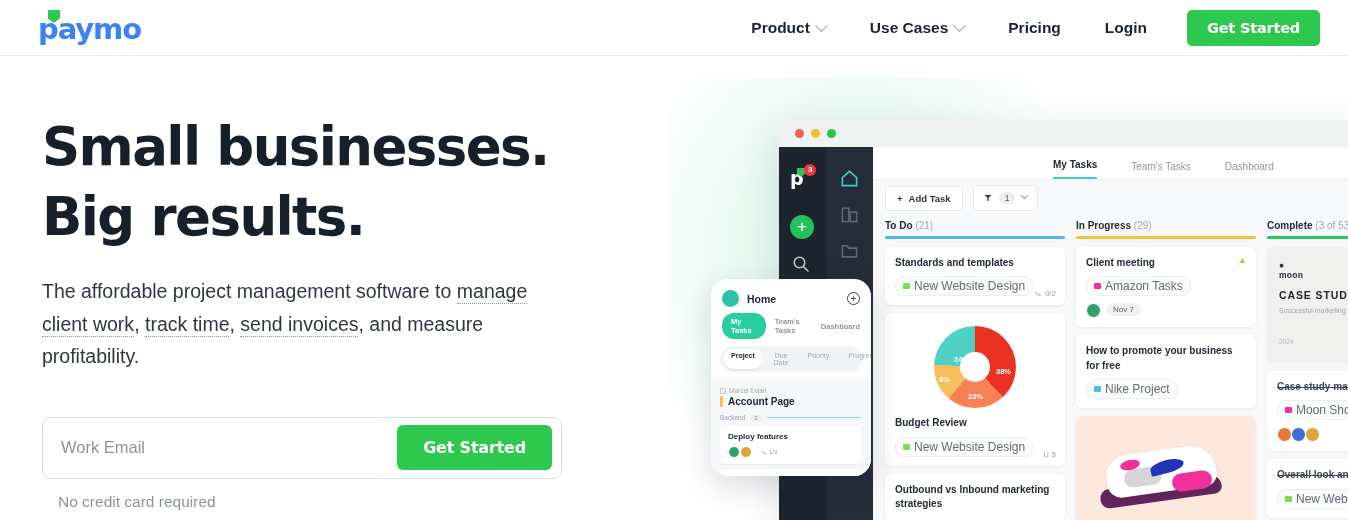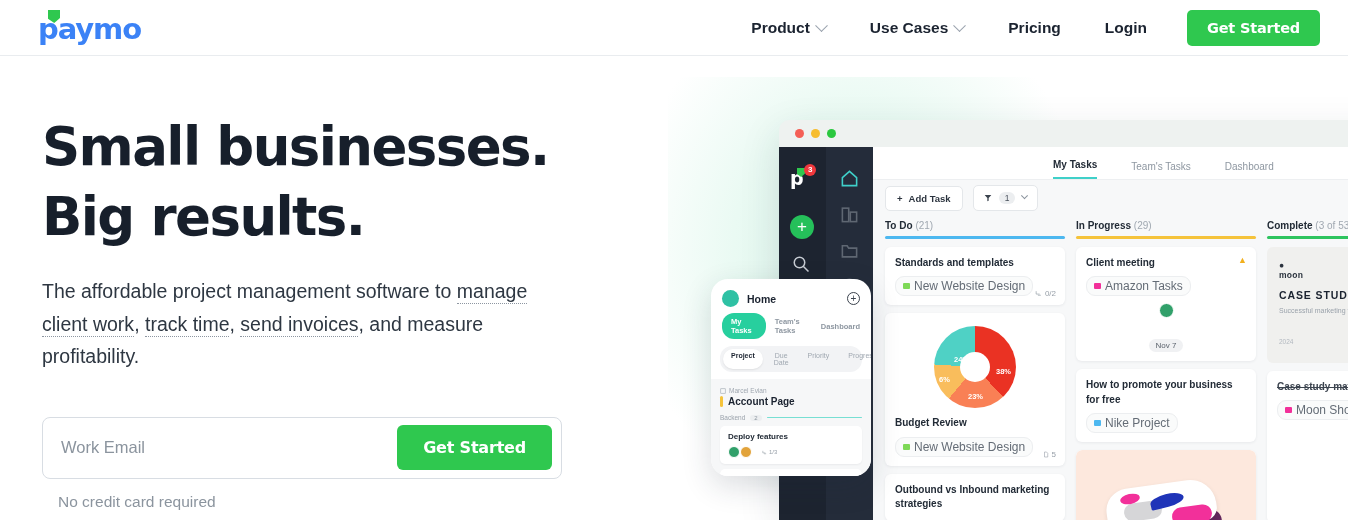--- a/index.html
+++ b/index.html
@@ -118,21 +118,21 @@
   .colhead { font-size:10px; font-weight:700; color:#222b36; margin-bottom:5px; }
   .colcount { font-weight:400; color:#a0a8b1; }
   .colbar { height:2.5px; border-radius:2px; margin-bottom:8px; }
   .card { background:#fff; border-radius:6px; padding:9px 10px; margin-bottom:8px;
           box-shadow:0 1px 3px rgba(30,40,55,0.07); position:relative; }
   .ctitle { font-size:10px; font-weight:700; color:#222b36; line-height:1.45; }
   .ctitle.done { text-decoration:line-through; color:#3c444f; }
   .tag { display:inline-flex; align-items:center; gap:4px; border-radius:9px; padding:2px 7px;
          font-size:12px; color:#646c76; margin-top:6px; border:1px solid #eceef0; background:#fafbfb; }
   .tagico { width:7px; height:6px; border-radius:1px; }
-  .cmeta { display:flex; align-items:center; gap:21px; margin-top:7px;flex-direction:column; }
+  .cmeta { display:flex; align-items:flex-start; gap:5px; margin-top:7px; }
   .av { width:15px; height:15px; border-radius:50%; background:#2ec1a4; border:1.5px solid #fff;
         display:inline-block; }
   .datepill { background:#f0f1f3; border-radius:8px; font-size:8px; color:#5b636d; padding:2px 7px; }
   .cright { position:absolute; right:9px; bottom:7px; font-size:8px; color:#98a0a9;
             display:flex; align-items:center; gap:3px; }
   .flagup { position:absolute; right:9px; top:8px; color:#f2b01e; font-size:9px; }
 
   .donut { width:82px; height:82px; border-radius:50%; margin:4px auto 8px auto; position:relative; }
   .donut::after { content:""; position:absolute; left:26px; top:26px; width:30px; height:30px;
                   border-radius:50%; background:#fff; }

